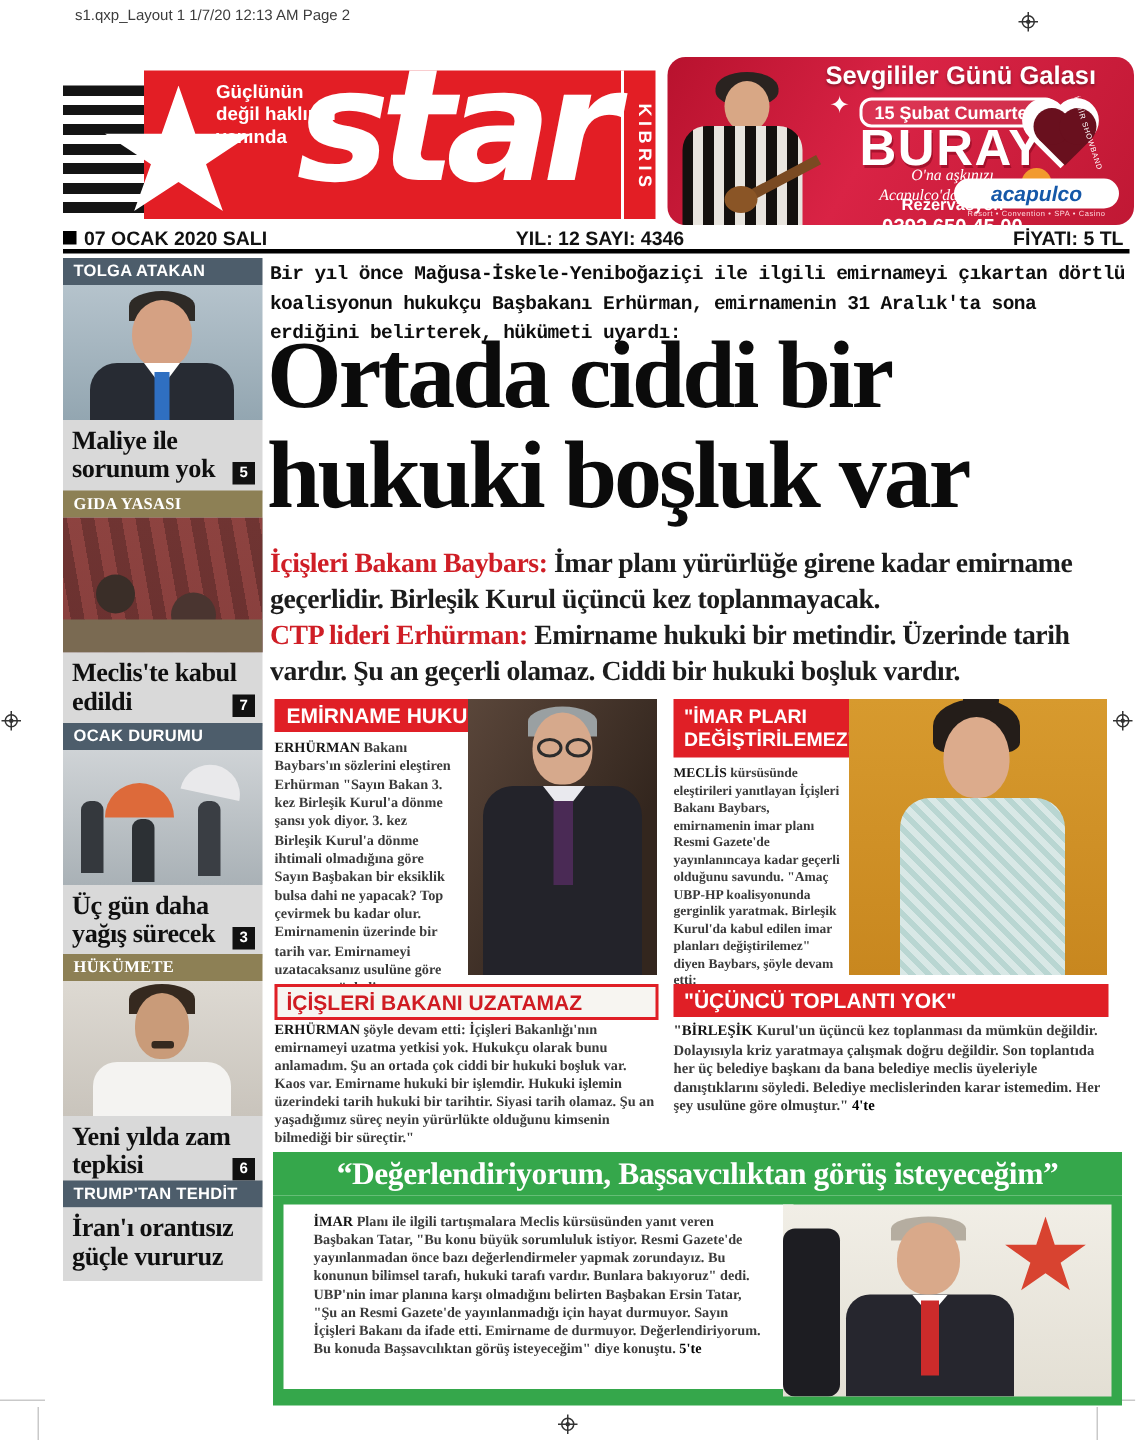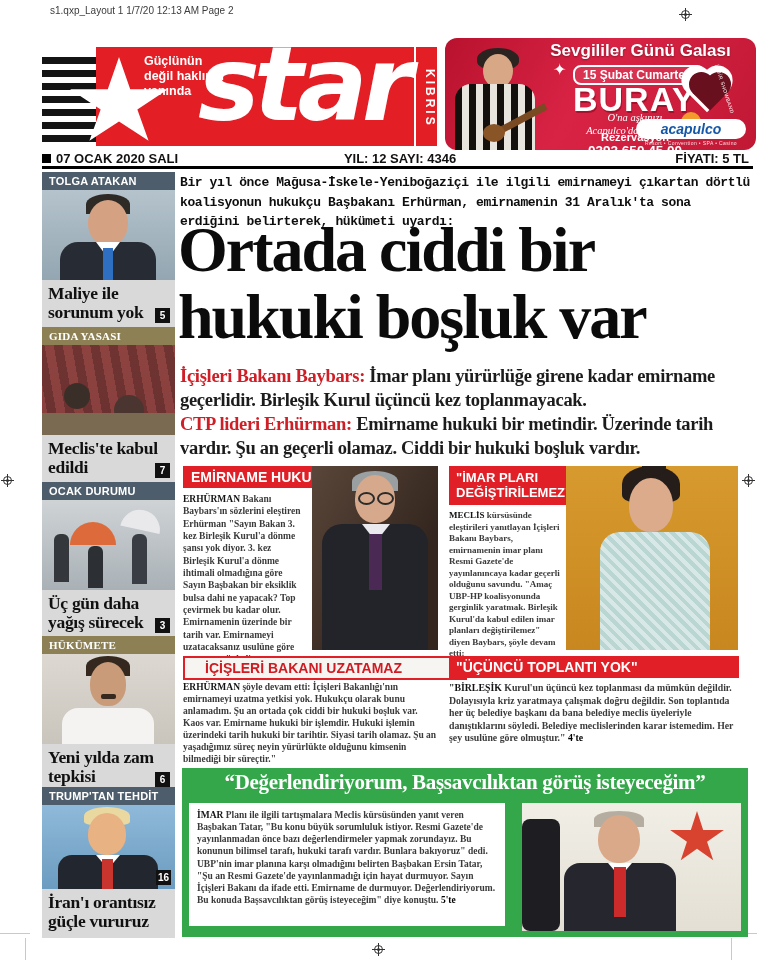--- a/index.html
+++ b/index.html
@@ -155,39 +155,39 @@
   .deck{position:absolute;left:180px;top:364px;width:573px;font-family:"Liberation Serif",serif;font-weight:bold;
       font-size:18.5px;line-height:1.3;letter-spacing:-.3px;color:#1c1c1c;}
   .deck p{margin:0;}
   .speaker{color:#cf1e26;}
 
   
   .art-hdr{position:absolute;font-weight:bold;color:#fff;background:#e01f26;}
   .art-lt-header{left:183px;top:466px;font-size:14px;padding:3px 8px;}
   .art-lt-body{position:absolute;left:183px;top:493px;width:122px;}
   .art-lb-header{position:absolute;left:183px;top:656px;width:240px;border:2px solid #e01f26;color:#d01b22;
-      background:#f7f5f1;font-weight:bold;font-size:14px;padding:2px 20px;}
+      background:#f7f5f1;font-weight:bold;font-size:14px;padding:2px 6px;}
   .art-lb-body{position:absolute;left:183px;top:681px;width:255px;}
   .art-rt-header{left:449px;top:466px;width:108px;font-size:13px;padding:4px 7px;line-height:1.18;}
   .art-rt-body{position:absolute;left:449px;top:510px;width:112px;}
   .art-rb-header{left:449px;top:656px;width:276px;font-size:14px;padding:3px 7px;}
   .art-rb-body{position:absolute;left:449px;top:682px;width:292px;}
   .body-txt{font-family:"Liberation Serif",serif;font-weight:bold;color:#3b3b3b;}
   .art-lt-body{font-size:9.5px;line-height:1.3;}
   .art-lb-body{font-size:9.5px;line-height:1.27;}
   .art-rt-body{font-size:9px;line-height:1.28;}
   .art-rb-body{font-size:9.8px;line-height:1.28;}
   .lead-word{color:#141414;}
   .page-ref{color:#000;}
 
   
   .banner{position:absolute;left:182px;top:768px;width:566px;height:29px;background:#35a74b;color:#fff;
       font-family:"Liberation Serif",serif;font-weight:bold;font-size:21px;text-align:center;line-height:29px;letter-spacing:-.3px;}
   .bottombox{position:absolute;left:182px;top:797px;width:566px;height:140px;background:#35a74b;}
-  .bottom-text{position:absolute;left:7px;top:6px;width:300px;height:111px;background:#fff;padding:6px 8px;
+  .bottom-text{position:absolute;left:7px;top:6px;width:300px;height:111px;background:#fff;padding:6px 20px;
       font-size:9.5px;line-height:1.28;overflow:hidden;}
 </style>
 </head>
 <body>
 
 <div class="page">
 
   <div class="print-line">s1.qxp_Layout 1  1/7/20  12:13 AM  Page 2</div>
   <div class="reg" style="left:679px;top:8px;"></div>
   <div class="reg" style="left:1px;top:474px;"></div>
@@ -303,28 +303,20 @@
         <div class="torso"></div>
     </div>
     <div class="stitle">
       <div class="stitle-text">Yeni yılda zam tepkisi</div>
       <div class="spage">6</div>
     </div>
   </div>
 
   <div class="side-item" style="top:787px;">
     <div class="tag slate">TRUMP'TAN TEHDİT</div>
-    <div class="sphoto ph-trump" style="height:84px;">
-      <div class="hair"></div>
-        <div class="head"></div>
-        <div class="torso"></div>
-        <div class="shirt"></div>
-        <div class="tie"></div>
-      <div class="spage onphoto">16</div>
-    </div>
     <div class="stitle">
       <div class="stitle-text">İran'ı orantısız güçle vururuz</div>
     </div>
   </div>
 
   <div class="kicker">Bir yıl önce Mağusa-İskele-Yeniboğaziçi ile ilgili emirnameyi çıkartan dörtlü koalisyonun hukukçu Başbakanı Erhürman, emirnamenin 31 Aralık'ta sona erdiğini belirterek, hükümeti uyardı:</div>
   <div class="headline">
     <div>Ortada ciddi bir</div>
     <div>hukuki boşluk var</div>
   </div>

